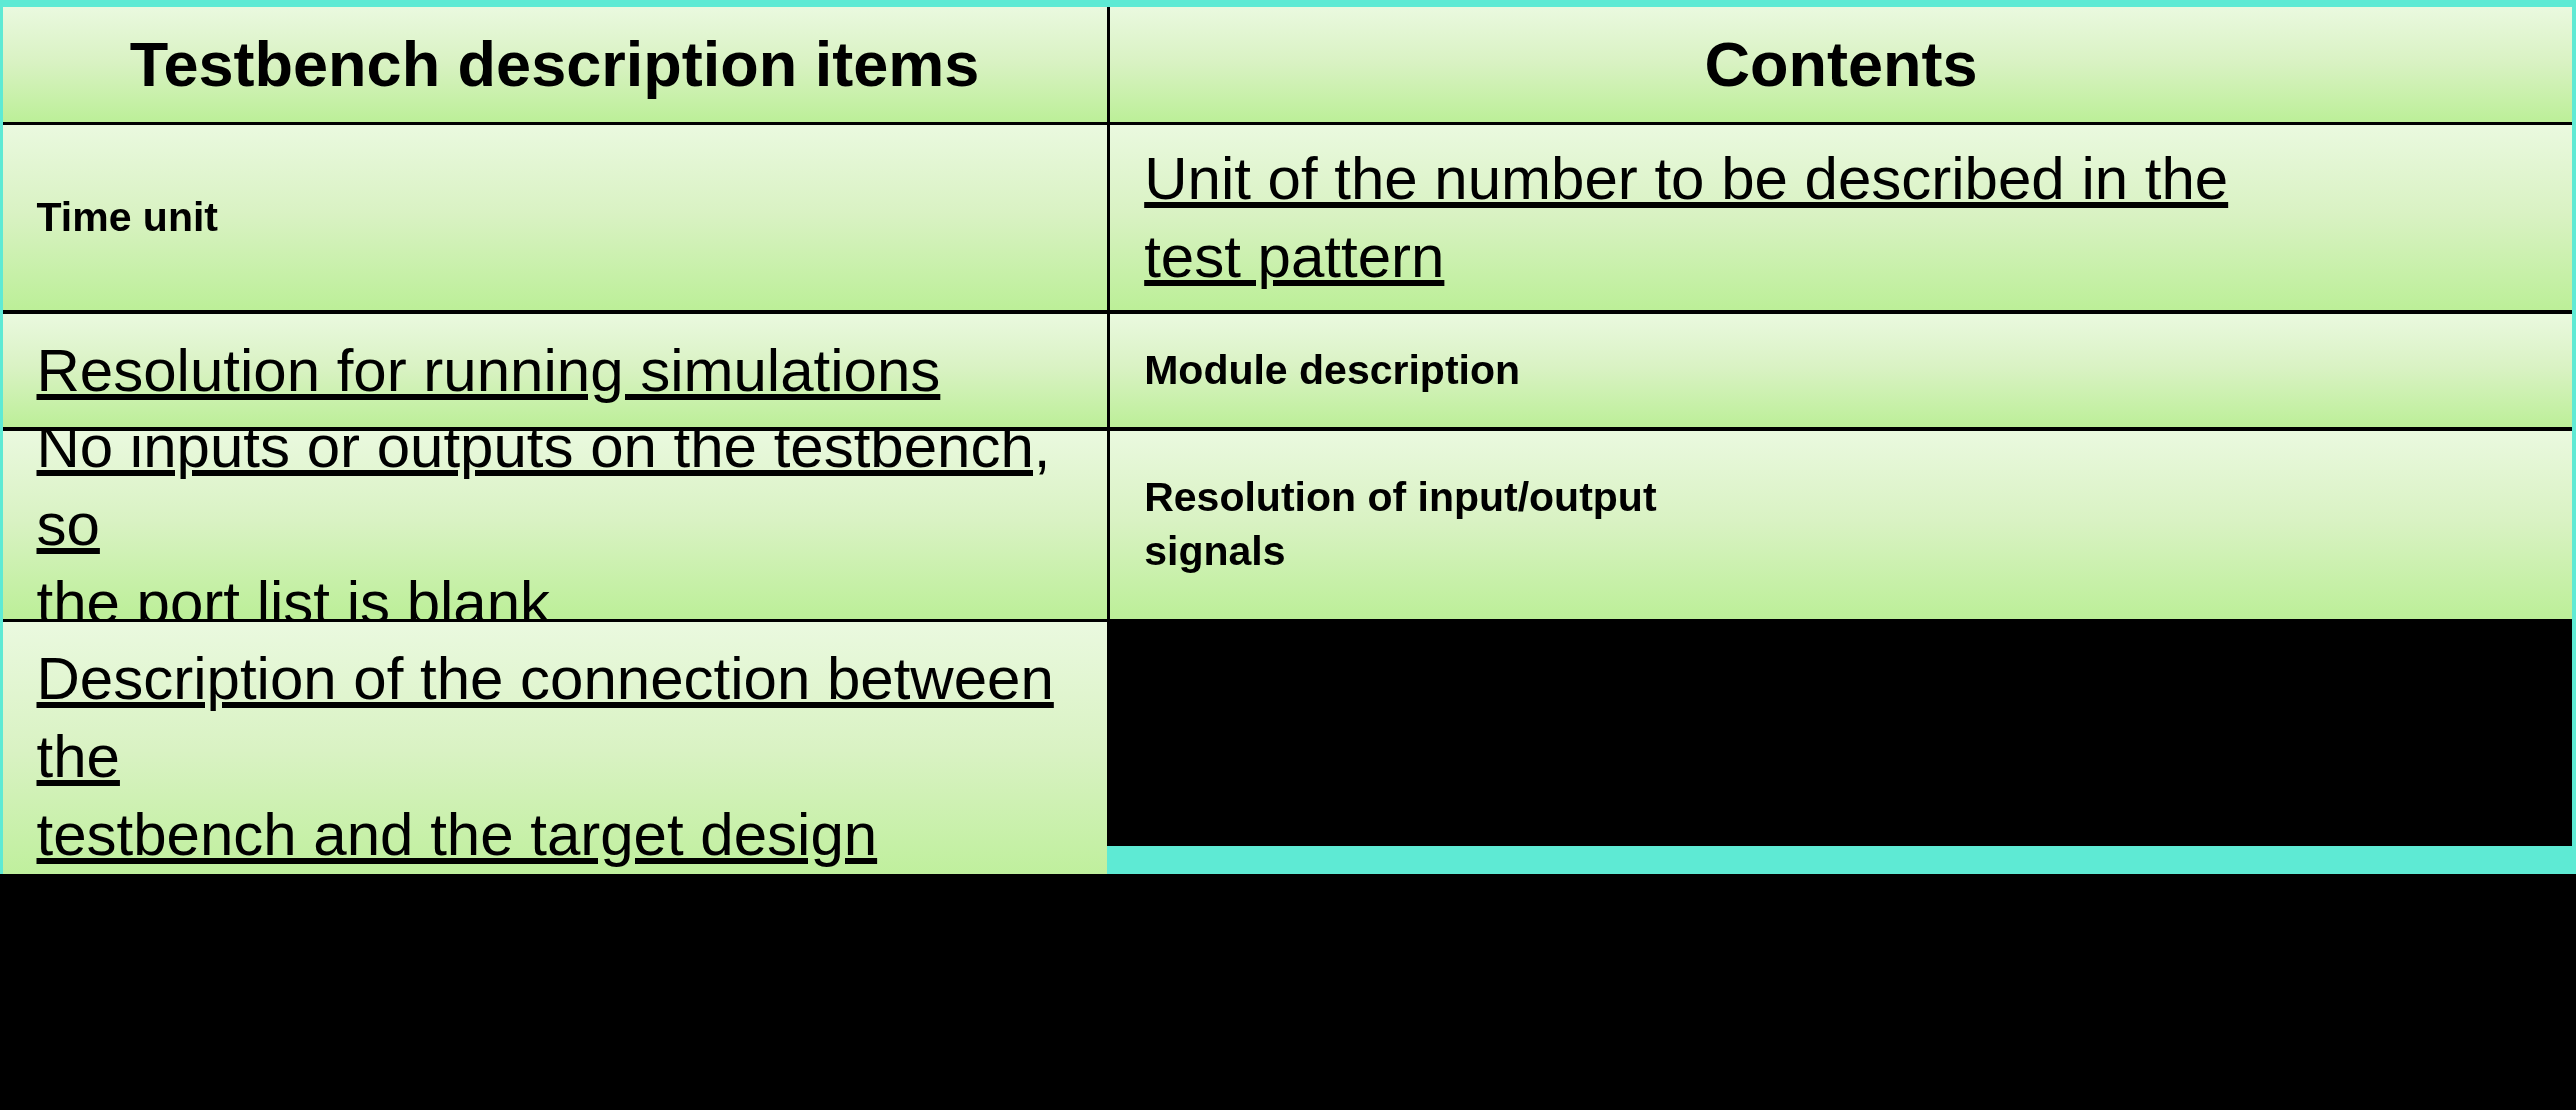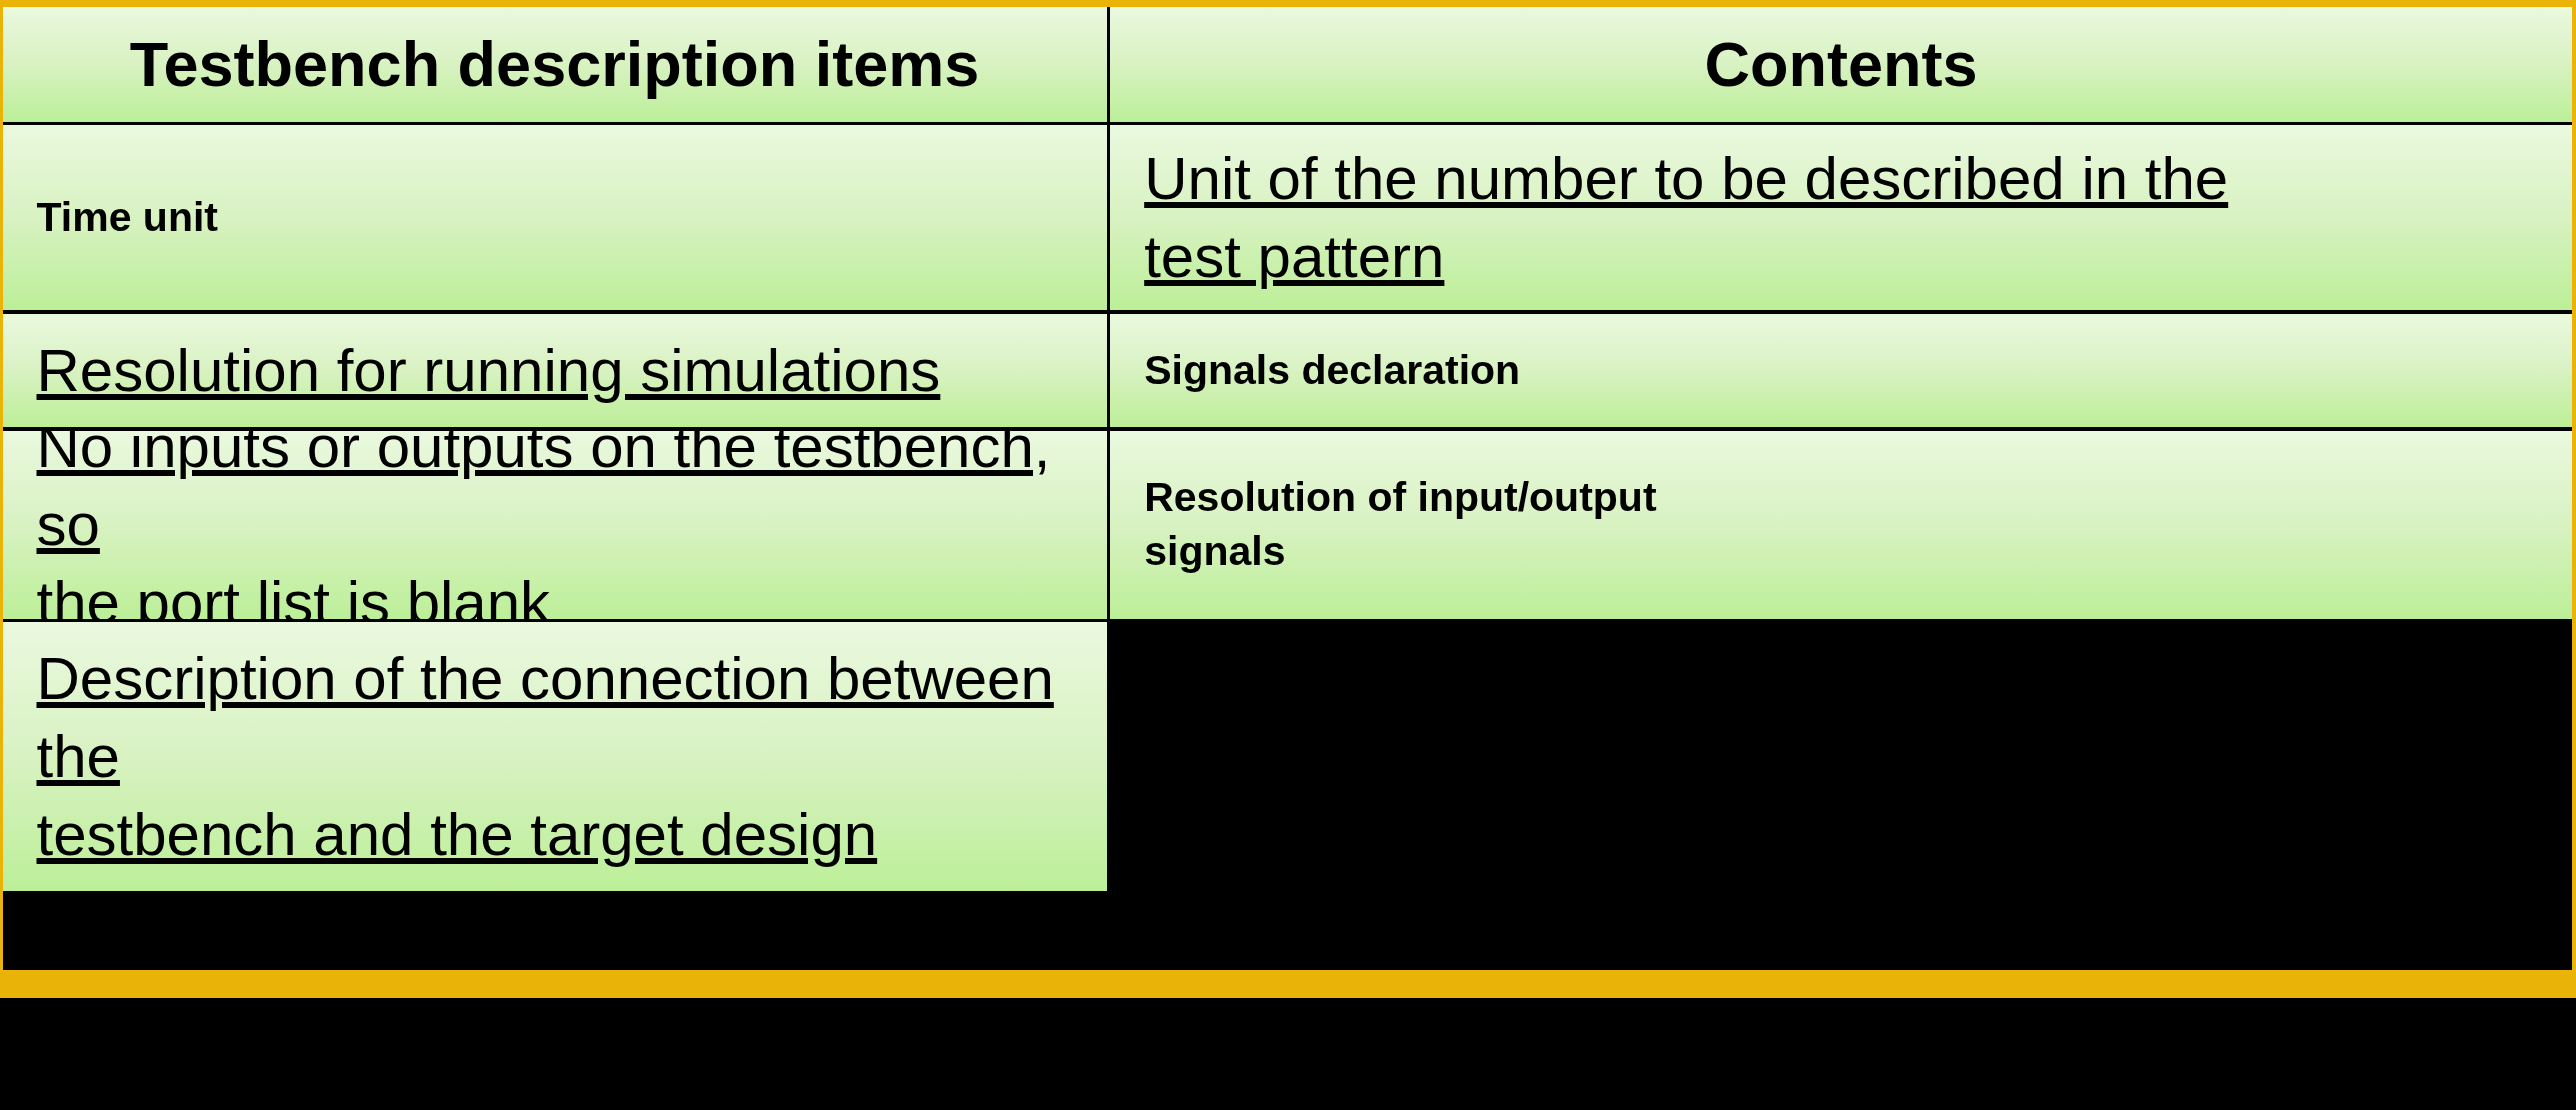--- a/index.html
+++ b/index.html
@@ -1,21 +1,21 @@
 <!DOCTYPE html>
 <html style="font-size:9.8px"><head>
 <meta charset="utf-8">
 <style>
   html, body { margin: 0; padding: 0; background: #000; }
   .frame {
     position: relative;
     width: 2576px;
-    height: 998px;
+    height: 874px;
     box-sizing: border-box;
-    background: #eab308;
+    background: #5eead4;
     padding: 6.7px 4.3px 28px 2.5px; 
   }
   .grid {
     display: grid;
     width: 100%;
     height: 100%;
     grid-template-columns: 1104px 1fr;
     grid-template-rows: 115px 185px 113px 188px 269px 1fr;
     gap: 3.7px;               
     background: #000;
@@ -59,21 +59,21 @@
 
     <div class="cell header-cell">Testbench description items</div>
     <div class="cell header-cell">Contents</div>
 
     <div class="cell item-cell">Time unit</div>
     <div class="cell content-cell">Unit of the number to be described in the
 test pattern</div>
 
     <div class="cell content-cell">Resolution for running simulations</div>
 
-    <div class="cell item-cell">Signals declaration</div>
+    <div class="cell item-cell">Module description</div>
     <div class="cell content-cell">No inputs or outputs on the testbench, so
 the port list is blank</div>
 
     <div class="cell item-cell">Resolution of input/output
 signals</div>
 
     <div class="cell content-cell">Description of the connection between the
 testbench and the target design</div>
 
   </div>

